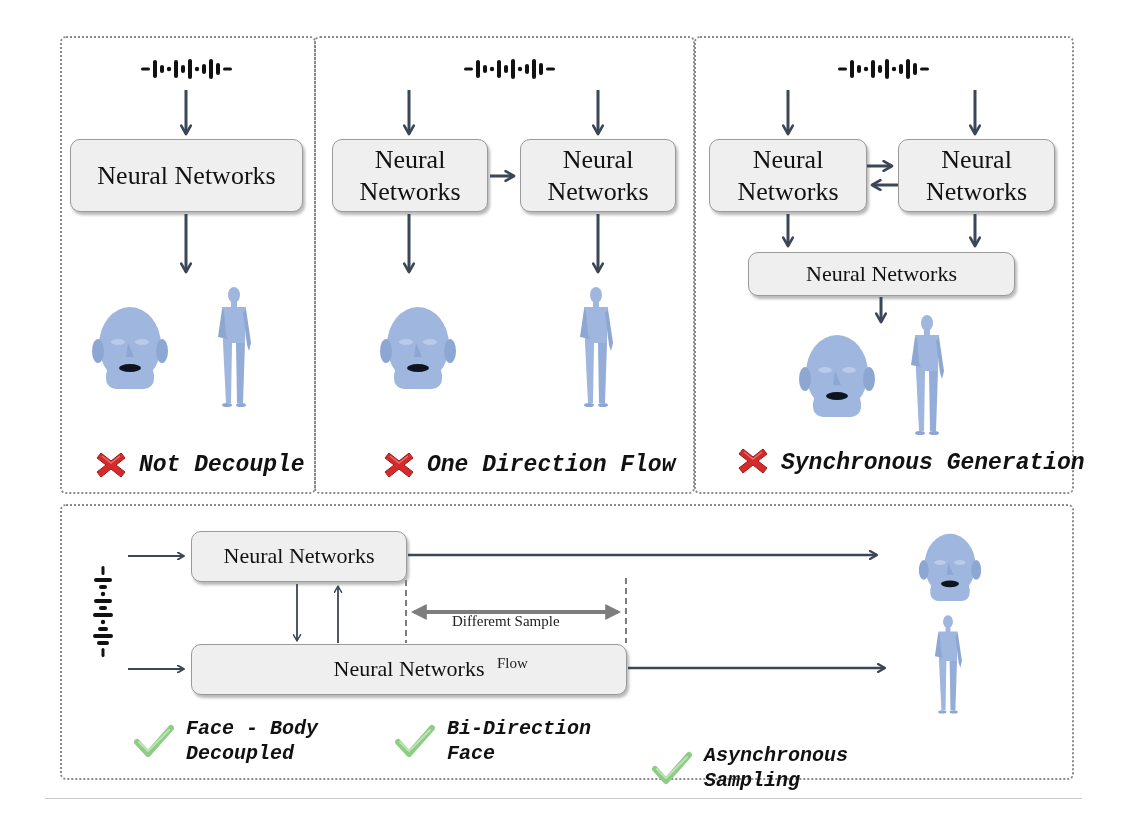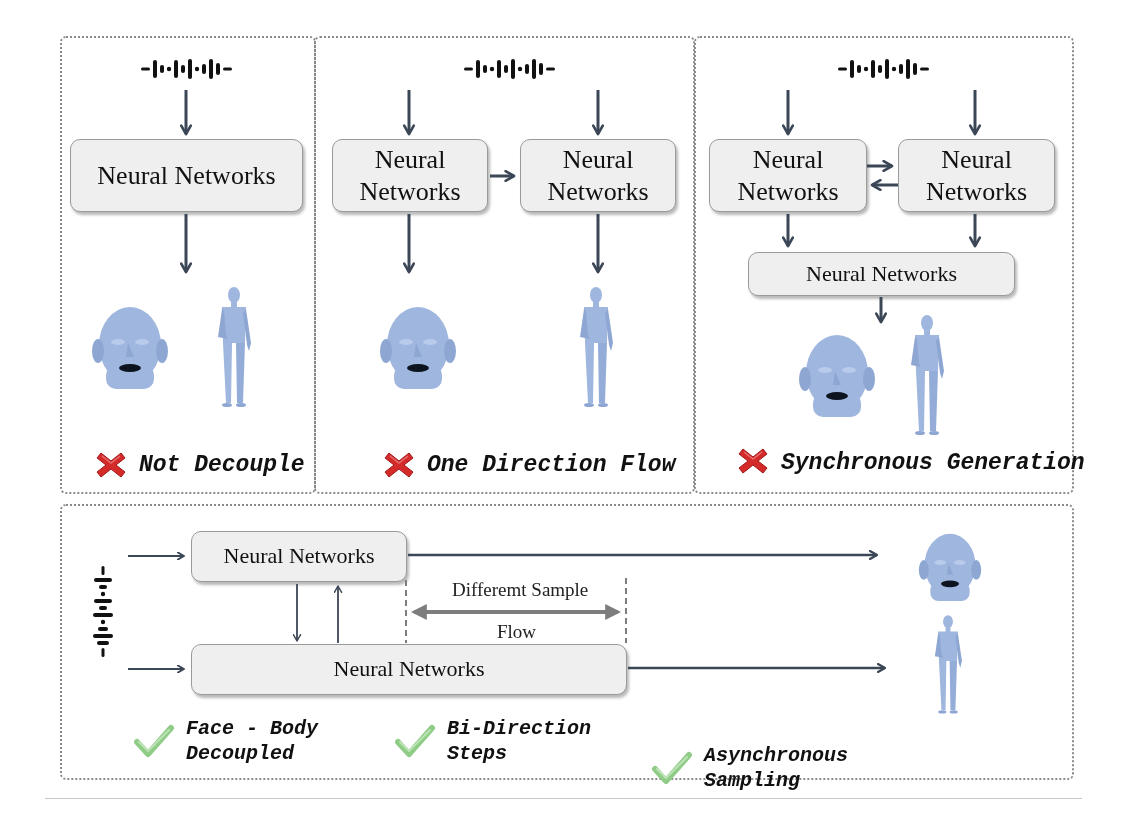--- a/index.html
+++ b/index.html
@@ -12,21 +12,21 @@
           font-family: "Liberation Serif", serif; color: #111; line-height: 1.2; }
     .nn span { display: block; white-space: pre-line; }
     .f27 { font-size: 26px; }
     .f22 { font-size: 22px; }
     svg.overlay { position: absolute; left: 0; top: 0; width: 1130px; height: 815px; pointer-events: none; }
     .verdict { position: absolute; display: flex; align-items: center; gap: 12px;
                font-family: Liberation Mono, monospace; font-style: italic; font-weight: bold;
                font-size: 23px; color: #111; white-space: nowrap; }
     .verdict.small { font-size: 20px; }
     .check-label { text-align: left; line-height: 1.25; white-space: pre-line; }
-    .annot { position: absolute; font-family: "Liberation Serif", serif; font-size: 19px; color: #222; }
+    .annot { position: absolute; font-family: "Liberation Serif", serif; font-size: 15px; color: #222; margin-top: 34px; }
     .divider { position: absolute; left: 45px; top: 798px; width: 1037px; height: 1px; background: #c8c8c8; }
   </style>
 </head>
 <body>
 
 <div class="panel" style="left:60px;top:36px;width:256px;height:458px;"></div>
 <div class="panel" style="left:314px;top:36px;width:381px;height:458px;"></div>
 <div class="panel" style="left:694px;top:36px;width:380px;height:458px;"></div>
 <div class="panel" style="left:60px;top:504px;width:1014px;height:276px;"></div>
 
@@ -89,21 +89,21 @@
       <use href="#check"></use>
     </svg>
   <span class="check-label">Face - Body
 Decoupled</span>
 </div>
 <div class="verdict small" style="left:395px;top:716px;">
   <svg width="40" height="34" viewBox="0 0 40 34">
       <use href="#check"></use>
     </svg>
   <span class="check-label">Bi-Direction
-Steps</span>
+Face</span>
 </div>
 <div class="verdict small" style="left:652px;top:716px;margin-top:27px;">
   <svg width="40" height="34" viewBox="0 0 40 34">
       <use href="#check"></use>
     </svg>
   <span class="check-label">Asynchronous
 Sampling</span>
 </div>
 
 <svg class="overlay" viewBox="0 0 1130 815">

